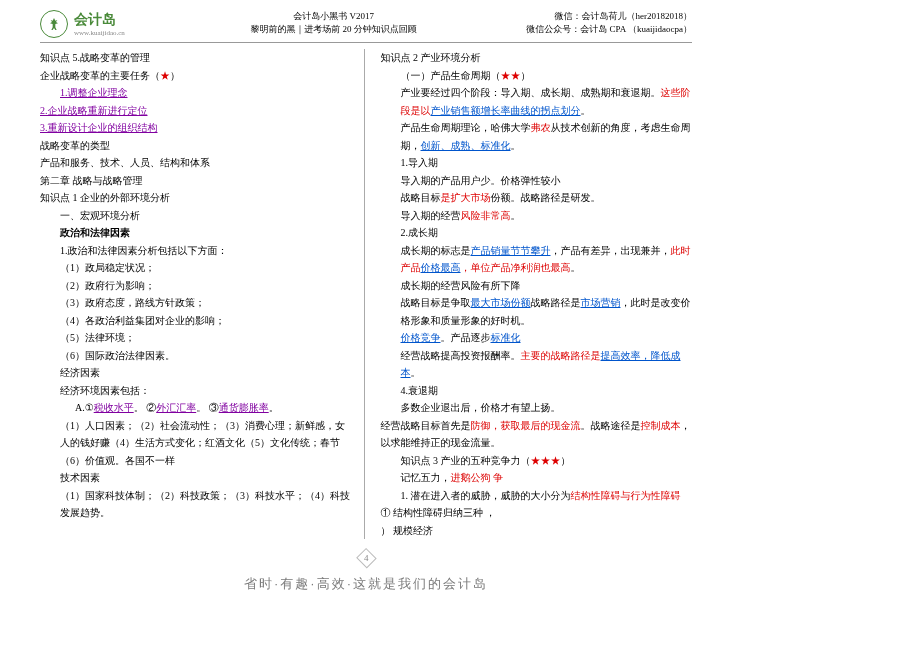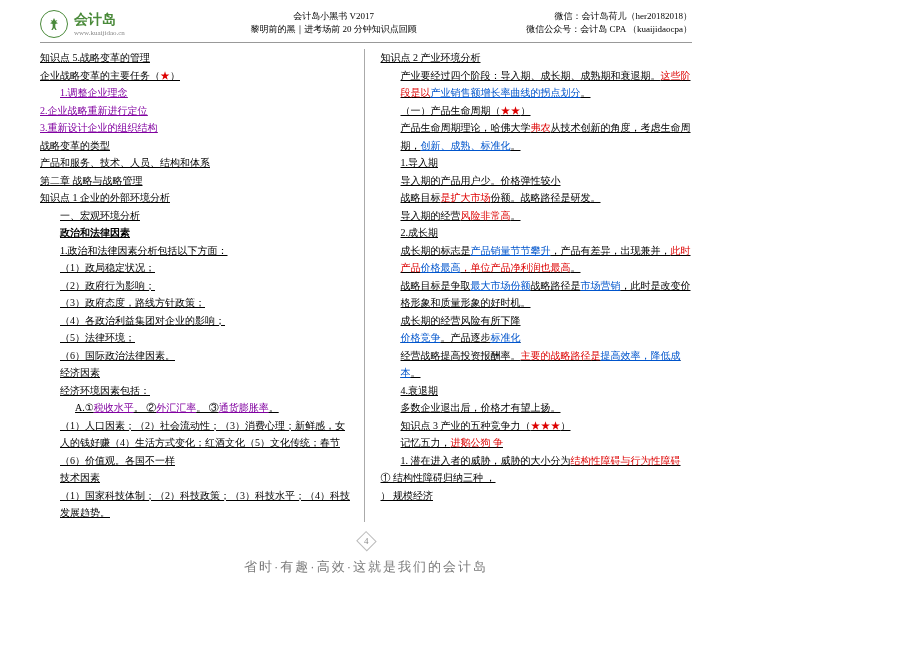--- a/index.html
+++ b/index.html
@@ -6,21 +6,21 @@
   body { font-family:"SimSun","宋体",serif; font-size:10px; color:#000; background:#fff; width:920px; }
   .page { width:732px; padding:10px 40px 0 40px; }
   .header { display:flex; justify-content:space-between; align-items:flex-start; border-bottom:1px solid #999; padding-bottom:4px; margin-bottom:6px; }
   .logo-block { display:flex; align-items:center; gap:6px; }
   .logo-circle { width:28px; height:28px; border:1.5px solid #4a8a3a; border-radius:50%; display:flex; align-items:center; justify-content:center; }
   .deer { width:16px; height:16px; }
   .logo-text { font-size:14px; color:#4a8a3a; font-weight:bold; }
   .logo-url { font-size:7px; color:#888; }
   .center-head { text-align:center; font-size:9px; line-height:1.4;margin-left:16px; }
   .right-head { text-align:right; font-size:9px; line-height:1.4; }
-  .columns { display:flex; gap:8px;text-decoration:underline; }
+  .columns { display:flex; gap:8px; }
   .col { flex:1; font-size:10px; line-height:1.75; }
   .col-left { border-right:1px solid #aaa; padding-right:12px; }
   .col-right { padding-left:8px; }
   .red { color:#d00; }
   .blue-u { color:#0055cc; text-decoration:underline; }
   .purple-u { color:#8000a0; text-decoration:underline; }
   .bold { font-weight:bold; }
   .indent1 { padding-left:2em; }
   .indent2 { padding-left:3.5em; }
   .footer { text-align:center; margin-top:12px; padding-bottom:8px; }
@@ -80,35 +80,36 @@
       <div class="indent1">经济环境因素包括：</div>
       <div class="indent2"><span>A.①</span><span class="purple-u">税收水平</span><span>。    ②</span><span class="purple-u">外汇汇率</span><span>。    ③</span><span class="purple-u">通货膨胀率</span><span>。</span></div>
       <div class="indent1">（1）人口因素；（2）社会流动性；（3）消费心理；新鲜感，女人的钱好赚（4）生活方式变化；红酒文化（5）文化传统；春节</div>
       <div class="indent1">（6）价值观。各国不一样</div>
       <div class="indent1">技术因素</div>
       <div class="indent1">（1）国家科技体制；（2）科技政策；（3）科技水平；（4）科技发展趋势。</div>
     </div>
 
     <div class="col col-right">
       <div>知识点 2  产业环境分析</div>
+      <div class="indent1"><span>（一）产品生命周期（</span><span class="red">★★</span><span>）</span></div>
       <div class="indent1"><span>产业要经过四个阶段：导入期、成长期、成熟期和衰退期。</span><span class="red">这些阶段是以</span><span class="blue-u">产业销售额增长率曲线的拐点划分</span><span>。</span></div>
-      <div class="indent1"><span>（一）产品生命周期（</span><span class="red">★★</span><span>）</span></div>
       <div class="indent1"><span>产品生命周期理论，哈佛大学</span><span class="red">弗农</span><span>从技术创新的角度，考虑生命周期，</span><span class="blue-u">创新、成熟、标准化</span><span>。</span></div>
       <div class="indent1">1.导入期</div>
       <div class="indent1">导入期的产品用户少。价格弹性较小</div>
       <div class="indent1"><span>战略目标</span><span class="red">是扩大市场</span><span>份额。战略路径是研发。</span></div>
       <div class="indent1"><span>导入期的经营</span><span class="red">风险非常高</span><span>。</span></div>
       <div class="indent1">2.成长期</div>
       <div class="indent1"><span>成长期的标志是</span><span class="blue-u">产品销量节节攀升</span><span>，产品有差异，出现兼并，</span><span class="red">此时产品</span><span class="blue-u">价格最高</span><span class="red">，</span><span class="red">单位产品净利润也最高</span><span>。</span></div>
+      <div class="indent1">成长期的经营风险有所下降</div>
       <div class="indent1"><span>战略目标是争取</span><span class="blue-u">最大市场份额</span><span>战略路径是</span><span class="blue-u">市场营销</span><span>，此时是改变价格形象和质量形象的好时机。</span></div>
-      <div class="indent1">成长期的经营风险有所下降</div>
       <div class="indent1"><span class="blue-u">价格竞争</span><span>。产品逐步</span><span class="blue-u">标准化</span></div>
       <div class="indent1"><span>经营战略提高投资报酬率。</span><span class="red">主要的战略路径是</span><span class="blue-u">提高效率，降低成本</span><span>。</span></div>
       <div class="indent1">4.衰退期</div>
       <div class="indent1">多数企业退出后，价格才有望上扬。</div>
+      <div><span>经营战略目标首先是</span><span class="red">防御，获取最后的现金流</span><span>。战略途径是</span><span class="red">控制成本</span><span>，以求能维持正的现金流量。</span></div>
       <div class="indent1"><span>知识点 3  产业的五种竞争力（</span><span class="red">★★★</span><span>）</span></div>
       <div class="indent1"><span>记忆五力，</span><span class="red">进鹅公狗  争</span></div>
       <div class="indent1"><span>1.  潜在进入者的威胁，威胁的大小分为</span><span class="red">结构性障碍与行为性障碍</span></div>
       <div>①  结构性障碍归纳三种 ，</div>
       <div>）  规模经济</div>
     </div>
   </div>
 
   <div class="footer">
     <div class="pagenum-wrap">

